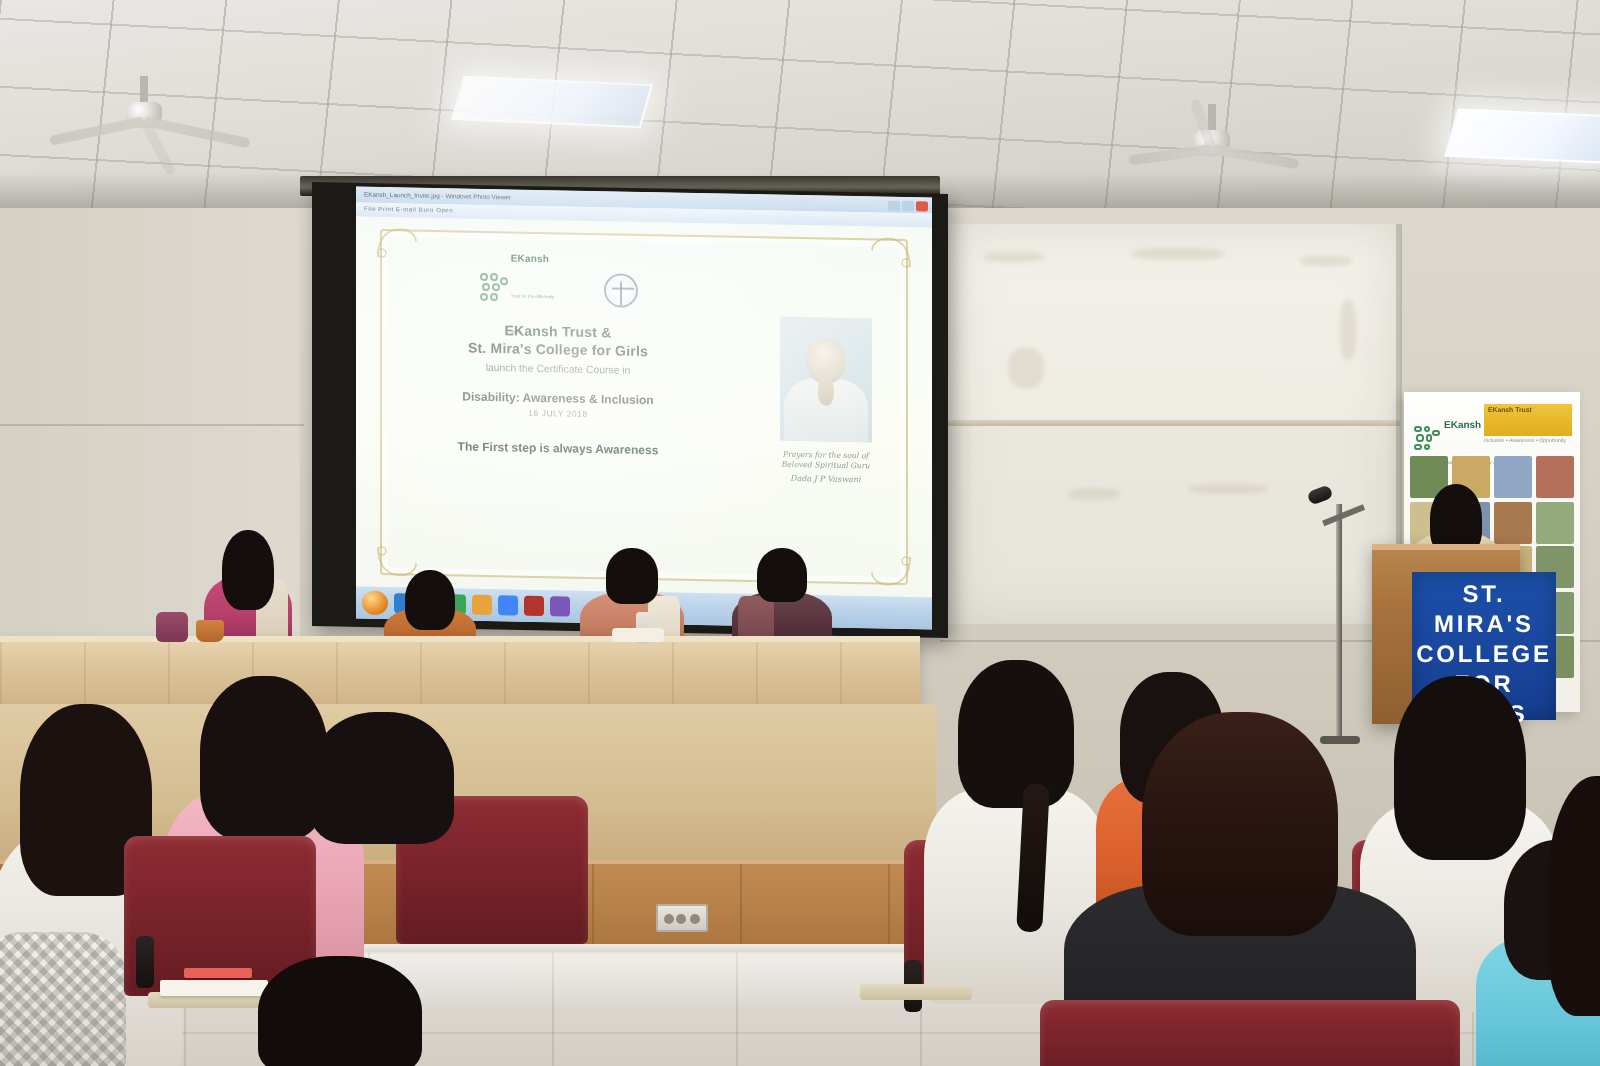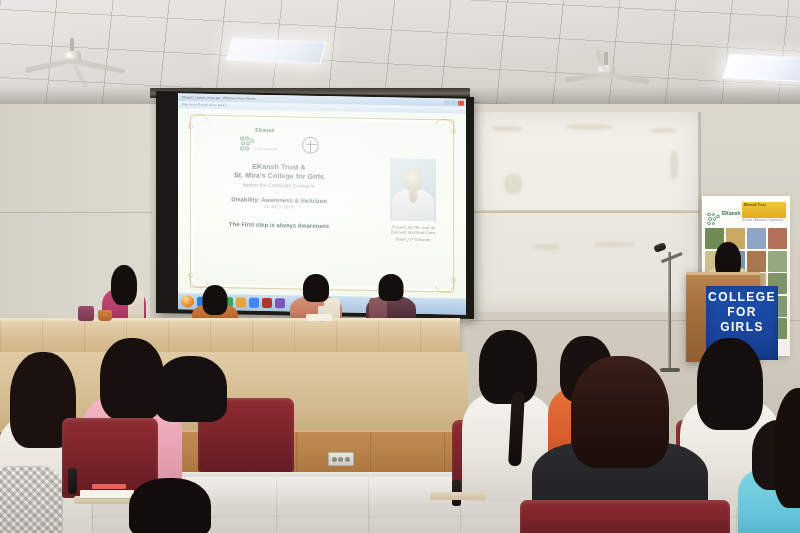--- a/index.html
+++ b/index.html
@@ -605,20 +605,21 @@
   <div class="mic-base"></div>
 
   <div class="person" style="left:700px;top:240px;width:56px;height:60px;">
     <div class="torso" style="top:26px;width:48px;height:40px;background:linear-gradient(to bottom,#e8dcb4 0%,#ddd0a4 45%,#c6b78a 100%);"></div>
     <div class="head" style="top:7px;width:17px;height:21px;background:radial-gradient(circle at 45% 35%,#c59a74,#a77a54);"></div>
     <div class="hair" style="top:2px;width:26px;height:36px;border-radius:48% 48% 34% 34%;"></div>
   </div>
 
   <div class="podium"></div>
   <div class="podium-banner">
+    <div>ST. MIRA'S</div>
     <div>COLLEGE</div>
     <div>FOR GIRLS</div>
   </div>
 
   <div class="seat" style="left:0px;top:430px;width:86px;height:60px;"></div>
   <div class="seat" style="left:198px;top:398px;width:96px;height:74px;"></div>
   <div class="seat" style="left:452px;top:420px;width:92px;height:80px;"></div>
   <div class="seat" style="left:676px;top:420px;width:96px;height:80px;"></div>
 
   <div class="person" style="left:-4px;top:352px;width:94px;height:181px;">

